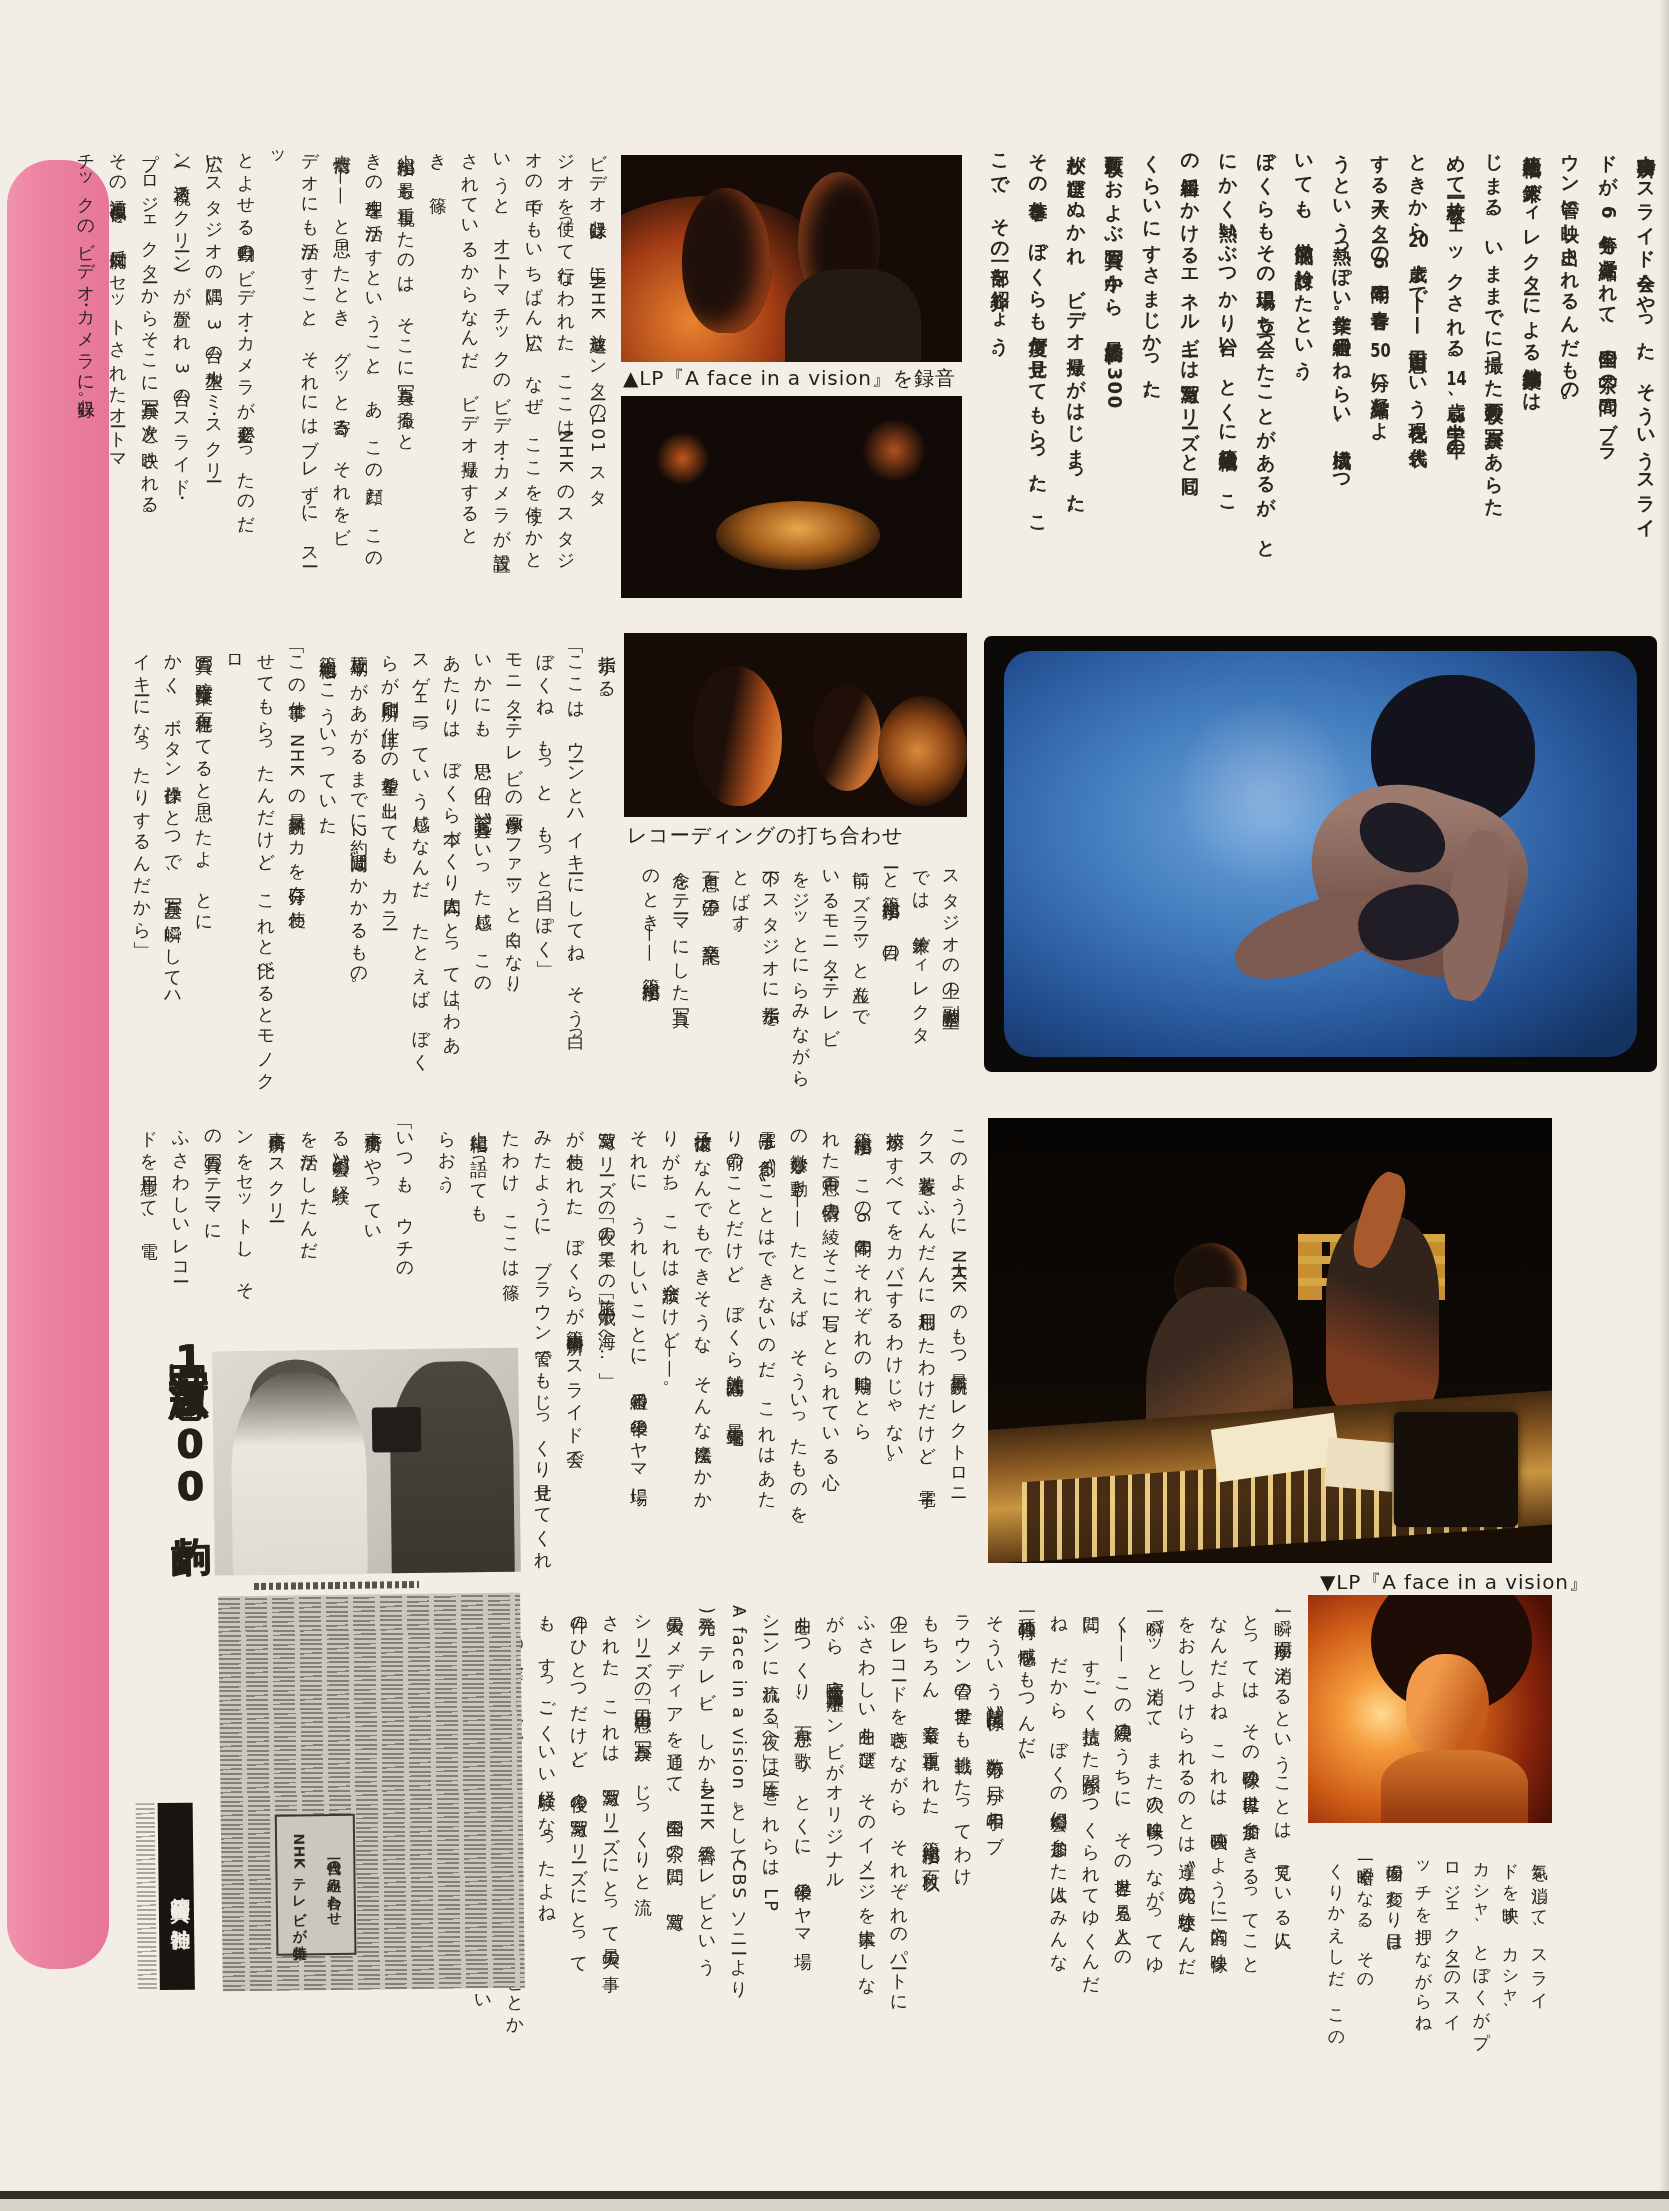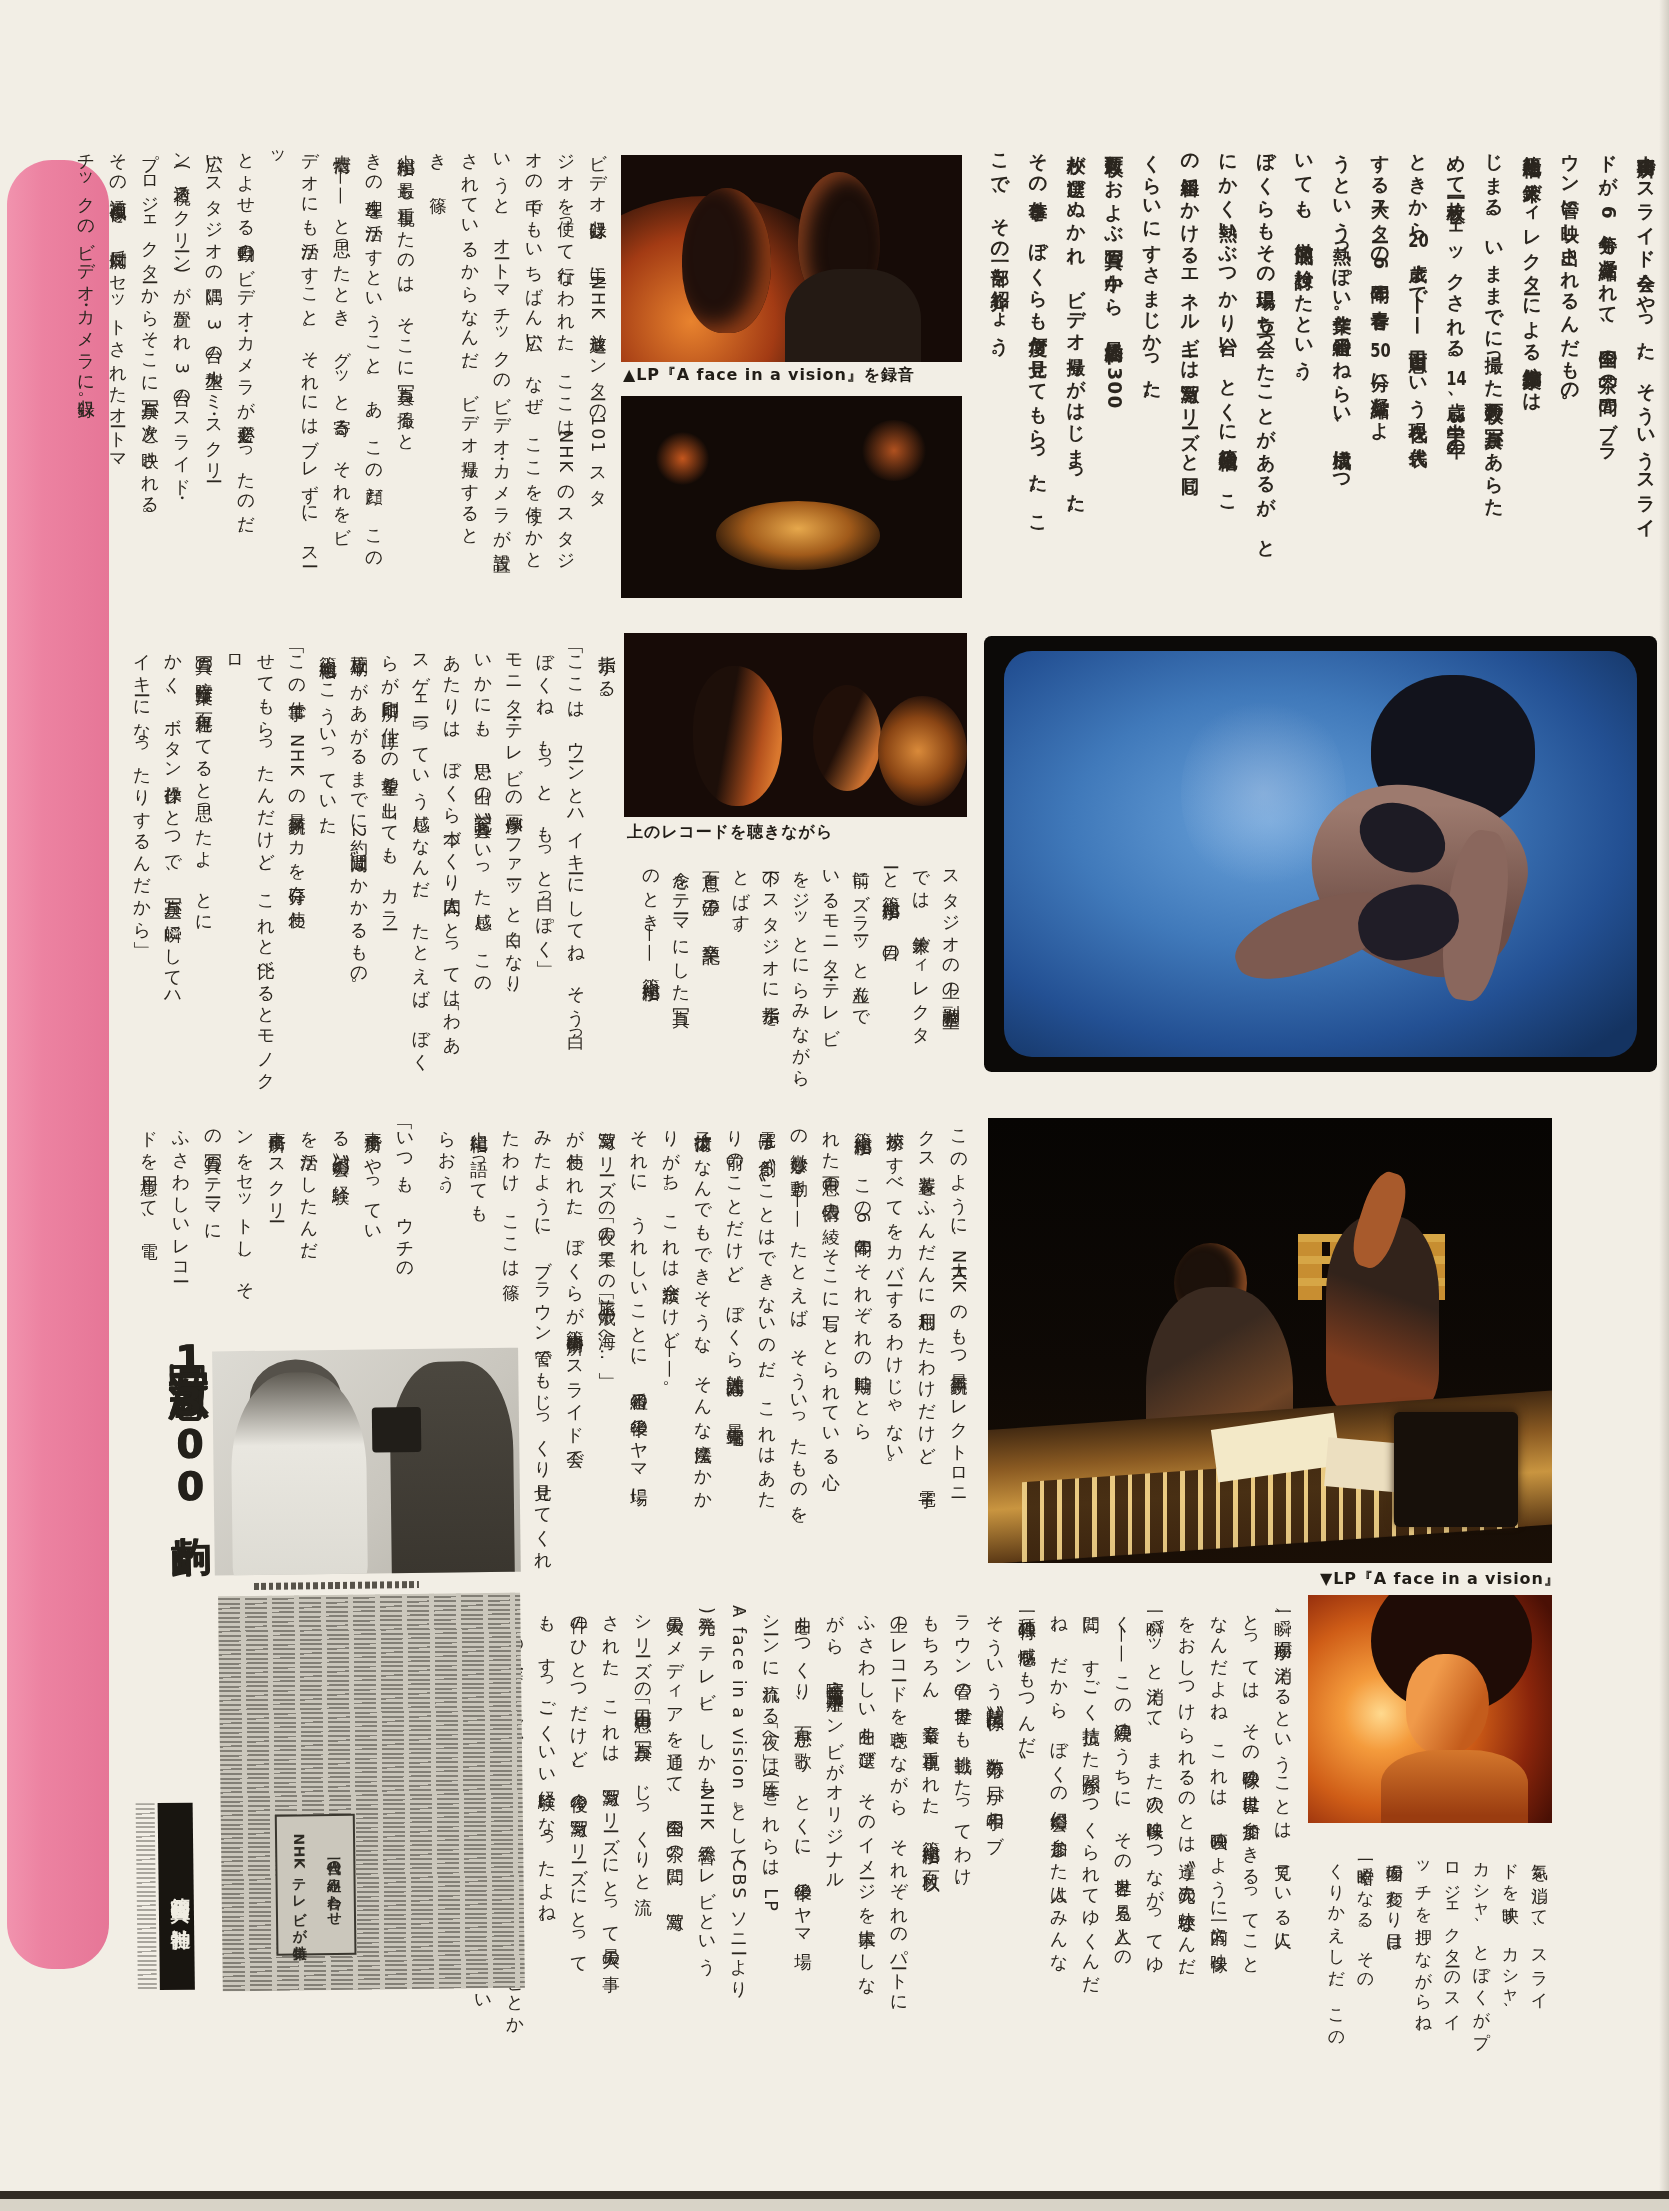--- a/index.html
+++ b/index.html
@@ -28,21 +28,21 @@
   
   .b-intro{left:969px;top:141px;width:696px;height:434px;line-height:38px;font-size:18.6px;font-weight:600;letter-spacing:1.3px;}
   .b-b   {left:132px;top:141px;width:482px;height:432px;line-height:32px;}
   .b-c   {left:638px;top:858px;width:328px;height:243px;line-height:30px;}
   .b-d   {left:130px;top:642px;width:492px;height:460px;line-height:31px;}
   .b-f   {left:422px;top:1118px;width:553px;height:447px;line-height:32px;}
   .b-g   {left:137px;top:1118px;width:284px;height:176px;line-height:32px;}
   .b-r4  {left:422px;top:1603px;width:877px;height:443px;line-height:32px;}
   .b-p5  {left:1323px;top:1851px;width:231px;height:195px;line-height:29px;font-size:17px;}
   
-  .cap{position:absolute;font-weight:700;font-size:16px;letter-spacing:0.9px;color:#211d17;white-space:nowrap;}
+  .cap{position:absolute;font-weight:400;font-size:20px;letter-spacing:0.9px;color:#211d17;white-space:nowrap;}
   .cap1{left:623px;top:365px;}
   .cap2{left:627px;top:822px;}
   .cap3{left:1320px;top:1569px;}
   
   .pink-band{
     position:absolute;left:7.4px;top:160px;width:102px;height:1809px;
     background:linear-gradient(90deg,#f193ae,var(--pink) 35%,#e67697);
     border-radius:45px 45px 45px 45px;
   }
   
@@ -208,21 +208,21 @@
     <div class="tv-suit1"></div>
     <div class="tv-suit2"></div>
   </div>
 </div>
 
 <div class="photo ph3">
   <div class="face1"></div>
   <div class="face2"></div>
   <div class="disc"></div>
 </div>
-<div class="cap cap2">上のレコードを聴きながら</div>
+<div class="cap cap2">レコーディングの打ち合わせ</div>
 
 <div class="vblock b-c">
     <span class="vline">スタジオの上の副調整室</span>
     <span class="vline">では、鈴木ディレクタ</span>
     <span class="vline">ーと篠山紀信が、目の</span>
     <span class="vline">前にズラーッと並んで</span>
     <span class="vline">いるモニター・テレビ</span>
     <span class="vline">をジッとにらみながら、</span>
     <span class="vline">下のスタジオに指示を</span>
     <span class="vline">とばす。</span>

